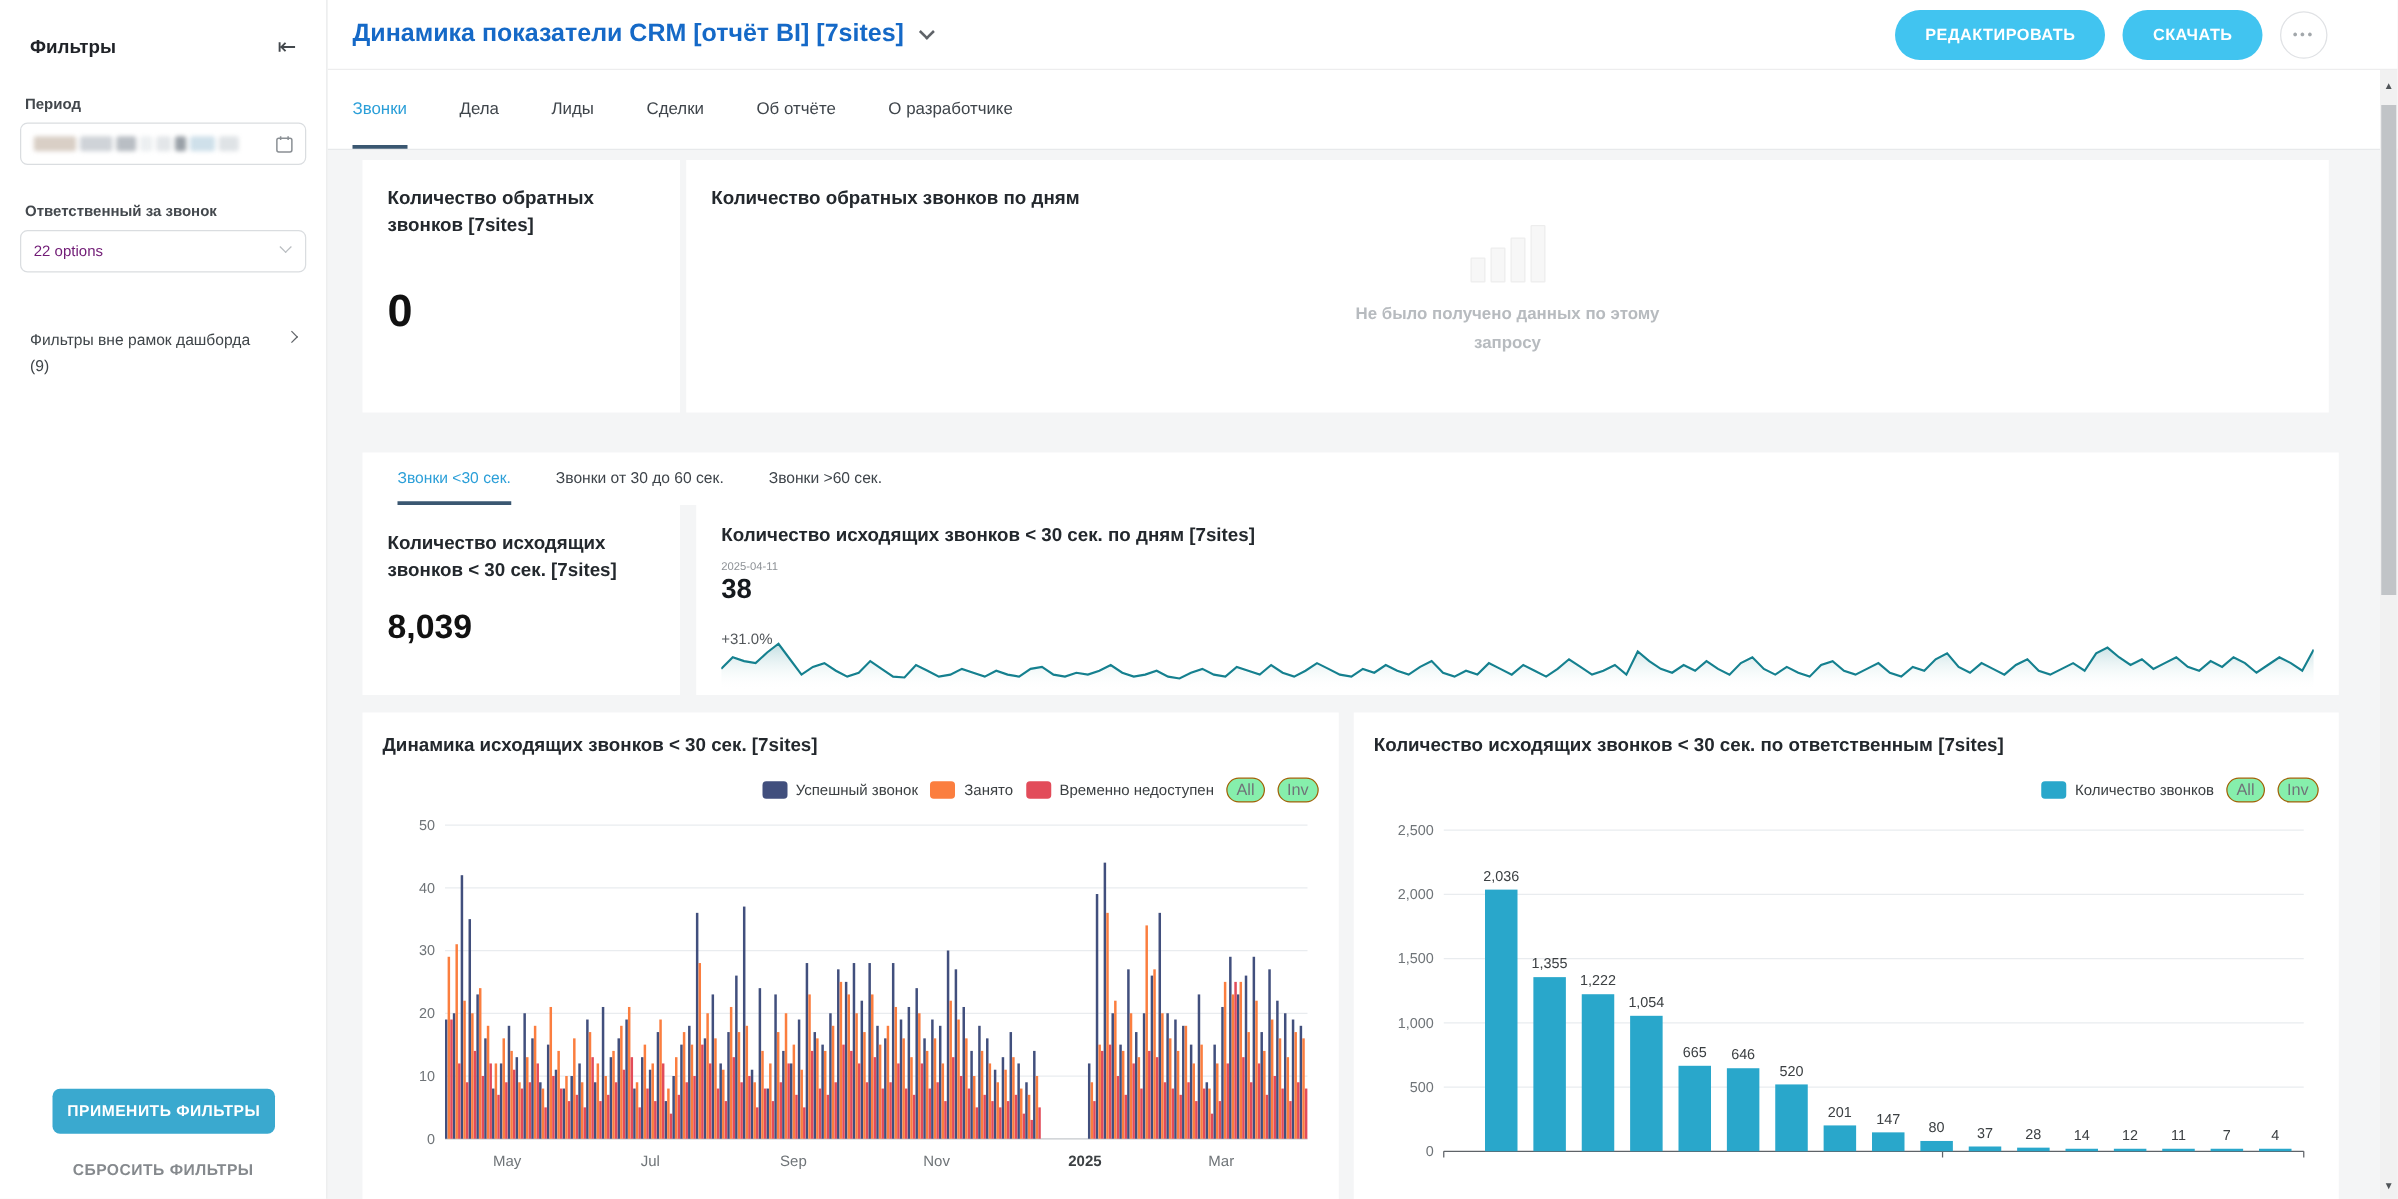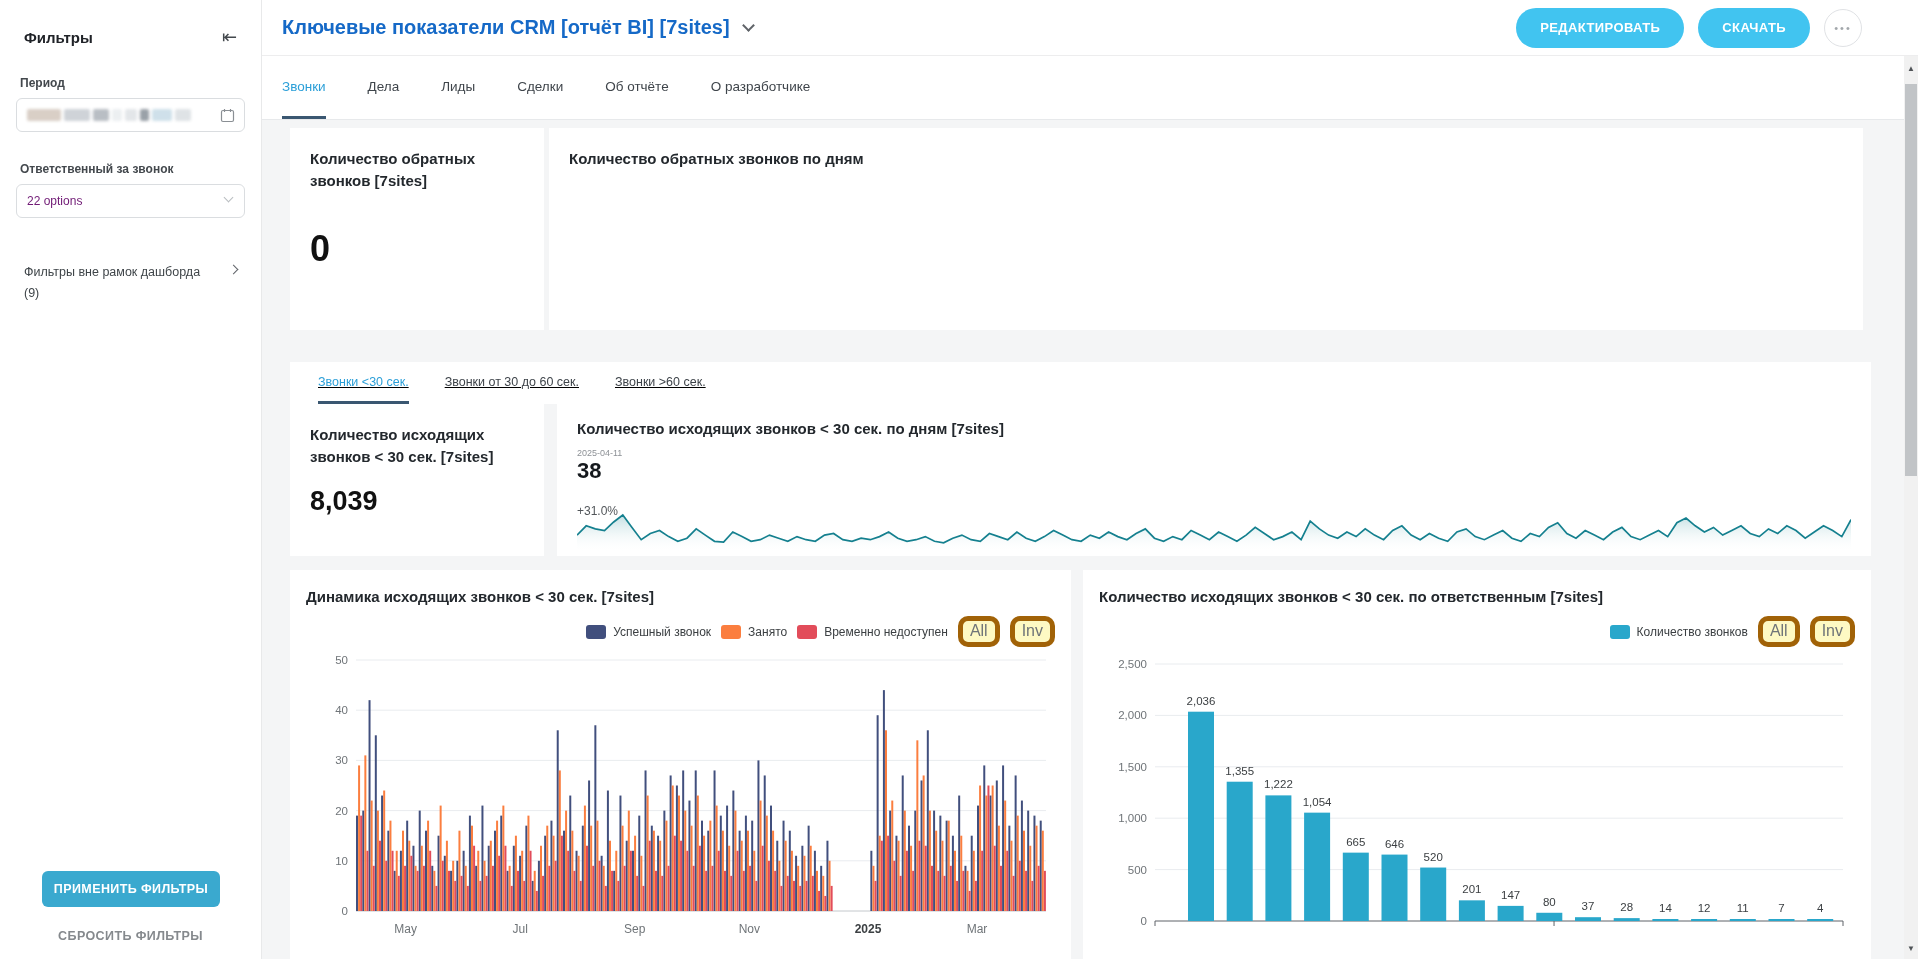--- a/index.html
+++ b/index.html
@@ -62,40 +62,40 @@
 
   .card-a { left:28px; top:8px; width:254px; height:202px; padding:20px; }
   .big-val { font-size:36px; font-weight:700; color:#111; margin-top:36px; }
   .card-b { left:287px; top:8px; width:1314px; height:202px; padding:20px; }
   .empty-state { position:absolute; left:50%; top:52px; transform:translateX(-50%); text-align:center; }
   .es-bars { display:flex; align-items:flex-end; gap:4px; justify-content:center; }
   .es-bars div { width:12px; background:#f7f7f7; border:1px solid #ededed; border-radius:1px; }
   .es-text { margin-top:14px; font-size:13.5px; font-weight:600; color:#b7bbbf; line-height:1.7; }
 
   .subtabs { left:28px; top:242px; width:1581px; height:42px; display:flex; gap:36px;
-    padding:0 0 0 28px; align-items:stretch; position:absolute; background:#fff;text-decoration:underline; }
+    padding:0 0 0 28px; align-items:stretch; position:absolute; background:#fff; }
   .subtab { display:flex; align-items:center; font-size:12.5px; color:#3e444a; cursor:pointer;
     border-bottom:3px solid transparent; }
   .subtab.active { color:#2b9fd8; border-bottom-color:#3a5771; }
 
   .card-kpi { left:28px; top:284px; width:254px; height:152px; padding:20px; }
   .kpi-val { font-size:27px; font-weight:700; color:#111; margin-top:18px; }
   .card-spark { left:295px; top:284px; width:1314px; height:152px; padding:14px 20px; }
   .spark-date { font-size:9px; color:#8d9196; margin-top:8px; }
   .spark-val { font-size:22px; font-weight:600; color:#15191d; }
   .spark-delta { font-size:12px; color:#52565a;margin-top:20px; }
   .spark-svg { position:absolute; left:20px; right:20px; bottom:4px; height:42px; }
 
   .card-c1 { left:28px; top:450px; width:781px; height:520px; padding:16px; }
   .card-c2 { left:821px; top:450px; width:788px; height:520px; padding:16px; }
   .legend-row { display:flex; justify-content:flex-end; align-items:center; gap:10px; margin-top:14px; height:20px; }
   .lg-item { display:flex; align-items:center; gap:7px; font-size:12px; color:#3c4043; }
   .lg-swatch { width:20px; height:14px; border-radius:3px; }
-  .lg-pill { border:5px solid #a16207; border-radius:10px; padding:1px 7px 2px 7px; font-size:16px;
-    color:#6f7478; cursor:pointer; background:#fef9c3; }
+  .lg-pill { border:1px solid #a16207; border-radius:10px; padding:1px 7px 2px 7px; font-size:13px;
+    color:#6f7478; cursor:pointer; background:#86efac; }
   .plot-wrap { position:relative; margin-top:6px; }
   svg text { font-family:"Liberation Sans", sans-serif; }
 
   
   .v-scroll { position:absolute; right:0; top:56px; bottom:0; width:14px; background:#f1f1f1; z-index:6; }
   .v-scroll .arr { position:absolute; left:0; width:14px; text-align:center; font-size:8px; color:#4f5357; }
   .v-thumb { position:absolute; left:1px; width:12px; top:28px; height:392px; background:#c1c4c7; }
 </style>
 </head>
 <body>
@@ -133,21 +133,21 @@
       <div>Фильтры вне рамок дашборда</div>
       <div>(9)</div>
     </div>
     <span class="chev right"></span>
   </div>
   <button class="apply-btn">ПРИМЕНИТЬ ФИЛЬТРЫ</button>
   <div class="reset-btn">СБРОСИТЬ ФИЛЬТРЫ</div>
 </div>
 
 <div class="header">
-  <span class="page-title">Ключевые показатели CRM [отчёт BI] [7sites]</span>
+  <span class="page-title">Динамика показатели CRM [отчёт BI] [7sites]</span>
   <span class="title-chev"></span>
   <div class="hdr-right">
     <button class="pill-btn">РЕДАКТИРОВАТЬ</button>
     <button class="pill-btn">СКАЧАТЬ</button>
     <div class="more-btn">•••</div>
   </div>
 </div>
 
 <div class="tabs-row" id="tabs-row">
     <div class="tab active">Звонки</div>
@@ -160,20 +160,32 @@
 
 <div class="content">
 
   <div class="card card-a">
     <div class="card-title">Количество обратных звонков [7sites]</div>
     <div class="big-val">0</div>
   </div>
 
   <div class="card card-b">
     <div class="card-title">Количество обратных звонков по дням</div>
+    <div class="empty-state">
+      <div class="es-bars">
+        <div style="height:20px"></div>
+          <div style="height:28px"></div>
+        <div style="height:36px"></div>
+          <div style="height:46px"></div>
+      </div>
+      <div class="es-text">
+        <div>Не было получено данных по этому</div>
+        <div>запросу</div>
+      </div>
+    </div>
   </div>
 
   <div class="subtabs" id="subtabs-row">
       <div class="subtab active">Звонки &lt;30 сек.</div>
       <div class="subtab">Звонки от 30 до 60 сек.</div>
       <div class="subtab">Звонки &gt;60 сек.</div>
     </div>
 
   <div class="card card-kpi">
     <div class="card-title">Количество исходящих звонков &lt; 30 сек. [7sites]</div>

